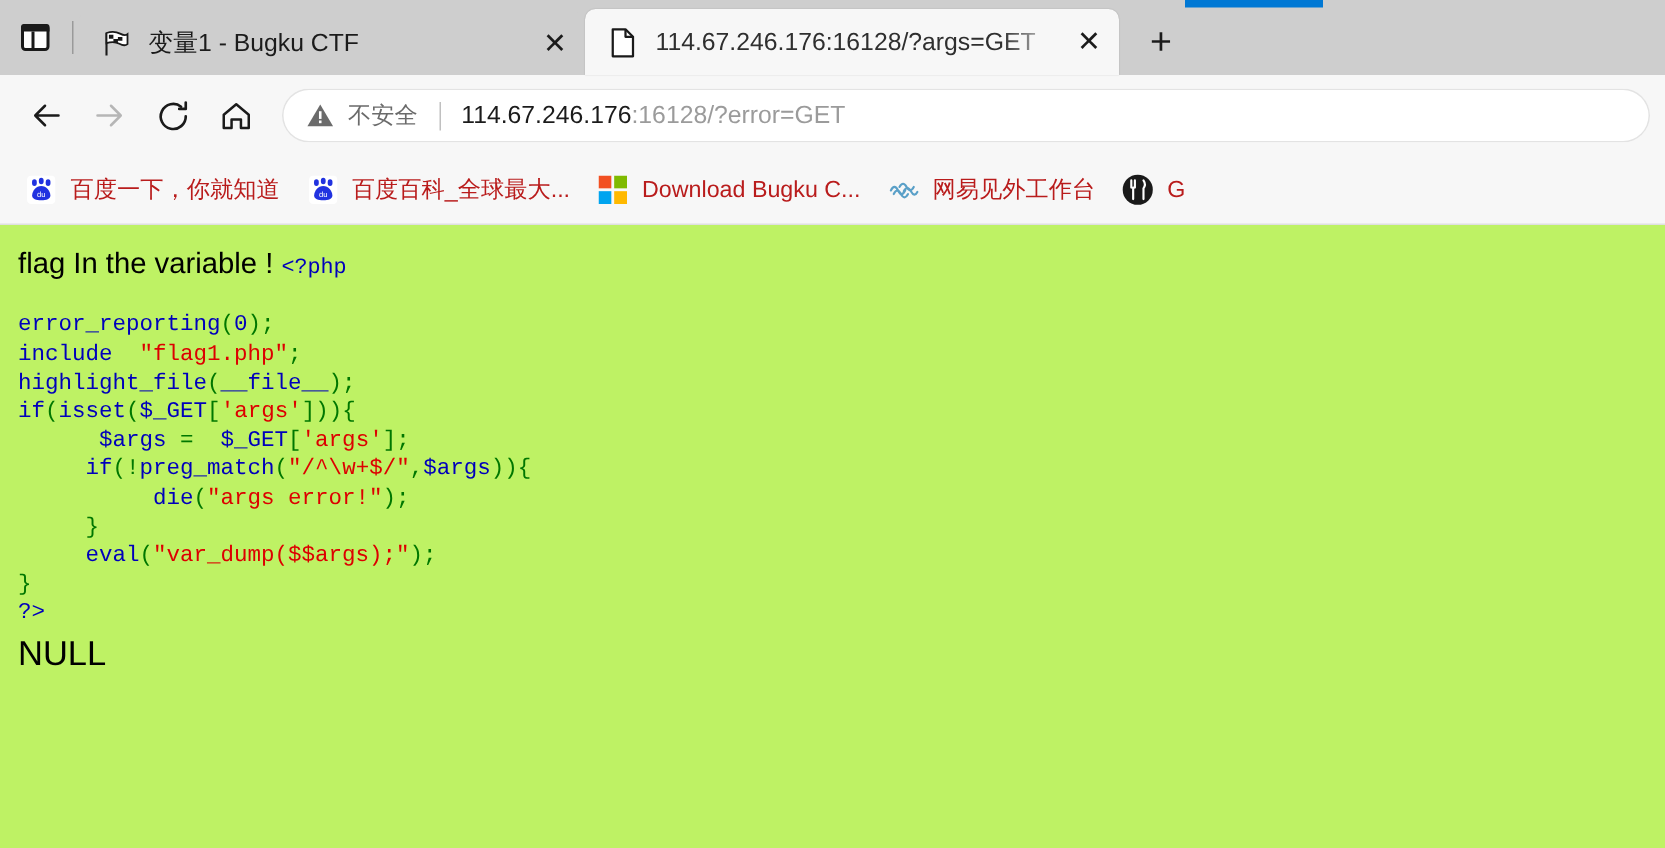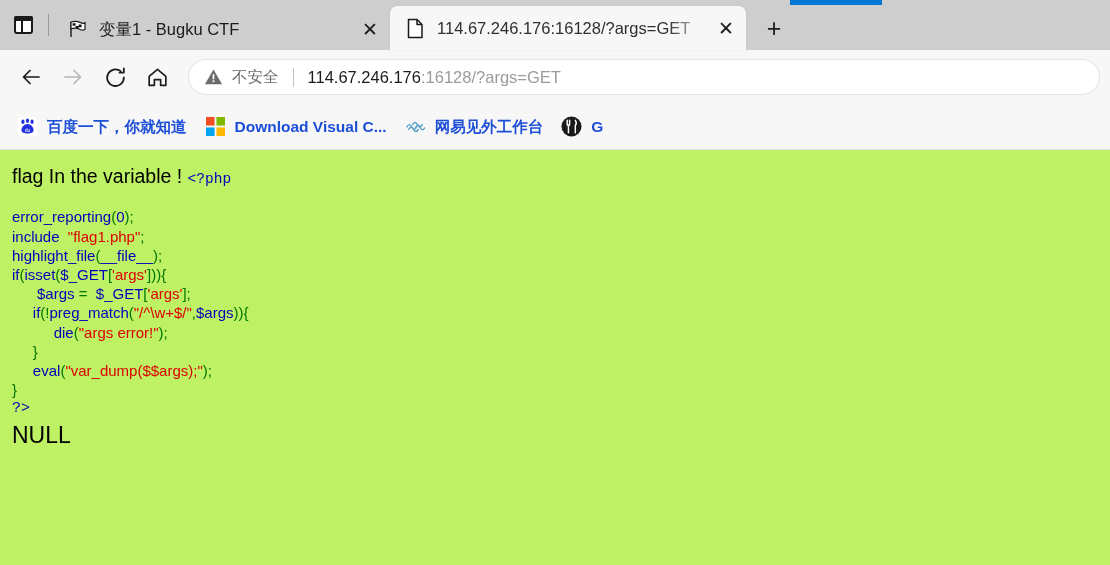--- a/index.html
+++ b/index.html
@@ -184,26 +184,25 @@
     max-width: 215px;
   }
   .bm-icon {
     width: 21px; height: 21px;
     flex: none;
     display: flex; align-items: center; justify-content: center;
     margin-right: 9px;
   }
   .bm-label {
     font-size: 15.5px;
-    color: #1d4ed8;
+    color: #b91c1c;
     white-space: nowrap;
     overflow: hidden;
     text-overflow: ellipsis;
     line-height: 21px;
-    font-weight: bold;
   }
 
   
   .page {
     background: #bef264;
     padding: 0;
     height: 415px;
     position: relative;
   }
   .page-head {
@@ -212,21 +211,21 @@
     padding: 14px 0 0 12px;
     line-height: 1.3;
   }
   .php-open {
     font-family: "Liberation Mono", "DejaVu Sans Mono", monospace;
     font-size: 14.5px;
     color: #0000bb;
     vertical-align: baseline;
   }
   .code {
-    font-family: Liberation Sans, sans-serif;
+    font-family: Liberation Mono, monospace;
     font-size: 15px;
     line-height: 19.2px;
     white-space: pre;
     padding: 18px 11px 0 12px;
     color: #0000bb;
   }
   .kw  { color: #007700; }
   .str { color: #dd0000; }
   .fn  { color: #0000bb; }
   .php-close {
@@ -306,52 +305,65 @@
   <div class="omnibox">
     <span class="sec-icon">
       <svg width="19" height="18" viewBox="0 0 20 18">
         <path d="M10 1.2 L19 16.6 H1 Z" fill="#6b6b6b"></path>
         <rect x="9.1" y="6" width="1.8" height="5.4" fill="#fff"></rect>
         <rect x="9.1" y="12.5" width="1.8" height="1.9" fill="#fff"></rect>
       </svg>
     </span>
     <span class="sec-label">不安全</span>
     <span class="omni-sep"></span>
-    <span class="omni-url"><span class="host">114.67.246.176</span><span class="rest">:16128/?args=GET</span></span>
+    <span class="omni-url"><span class="host">114.67.246.176</span><span class="rest">:16128/?error=GET</span></span>
   </div>
 </div>
 
 <div class="bookmarks">
 
   <div class="bm">
     <span class="bm-icon">
       <svg width="19" height="19" viewBox="0 0 20 20">
         <rect x="0" y="0" width="20" height="20" rx="3" fill="#fff"></rect>
         <ellipse cx="5.2" cy="5" rx="1.7" ry="2.3" fill="#2132e0"></ellipse>
         <ellipse cx="10" cy="3.9" rx="1.7" ry="2.3" fill="#2132e0"></ellipse>
         <ellipse cx="14.8" cy="5" rx="1.7" ry="2.3" fill="#2132e0"></ellipse>
         <path d="M10 7.4 C13.6 7.4 16.4 11 16.4 14 C16.4 16.5 13.6 17.4 10 17.4 C6.4 17.4 3.6 16.5 3.6 14 C3.6 11 6.4 7.4 10 7.4 Z" fill="#2132e0"></path>
         <text x="10" y="15.4" font-size="5.4" fill="#fff" text-anchor="middle" font-family="Liberation Sans, sans-serif">du</text>
       </svg>
     </span>
     <span class="bm-label">百度一下，你就知道</span>
   </div>
 
+  <div class="bm">
+    <span class="bm-icon">
+      <svg width="19" height="19" viewBox="0 0 20 20">
+        <rect x="0" y="0" width="20" height="20" rx="3" fill="#fff"></rect>
+        <ellipse cx="5.2" cy="5" rx="1.7" ry="2.3" fill="#2132e0"></ellipse>
+        <ellipse cx="10" cy="3.9" rx="1.7" ry="2.3" fill="#2132e0"></ellipse>
+        <ellipse cx="14.8" cy="5" rx="1.7" ry="2.3" fill="#2132e0"></ellipse>
+        <path d="M10 7.4 C13.6 7.4 16.4 11 16.4 14 C16.4 16.5 13.6 17.4 10 17.4 C6.4 17.4 3.6 16.5 3.6 14 C3.6 11 6.4 7.4 10 7.4 Z" fill="#2132e0"></path>
+        <text x="10" y="15.4" font-size="5.4" fill="#fff" text-anchor="middle" font-family="Liberation Sans, sans-serif">du</text>
+      </svg>
+    </span>
+    <span class="bm-label">百度百科_全球最大...</span>
+  </div>
 
 
   <div class="bm">
     <span class="bm-icon">
       <svg width="19" height="19" viewBox="0 0 20 20">
         <rect x="0" y="0" width="9" height="9" fill="#f25022"></rect>
         <rect x="11" y="0" width="9" height="9" fill="#7fba00"></rect>
         <rect x="0" y="11" width="9" height="9" fill="#00a4ef"></rect>
         <rect x="11" y="11" width="9" height="9" fill="#ffb900"></rect>
       </svg>
     </span>
-    <span class="bm-label">Download Visual C...</span>
+    <span class="bm-label">Download Bugku C...</span>
   </div>
 
   <div class="bm">
     <span class="bm-icon">
       <svg width="21" height="18" viewBox="0 0 22 18">
         <g stroke="#5aa0c8" stroke-width="1.5" fill="none" stroke-linecap="round">
           <path d="M2 9 Q4.5 4 7 9 Q9.5 14 12 9"></path>
           <path d="M4 11.5 Q6.5 6.5 9 11.5 Q11.5 16 14 11.5"></path>
           <path d="M8 6.5 Q10.5 2 13 6.5 Q15.5 11 18 6.5"></path>
           <path d="M11 9.5 Q13.5 5 16 9.5 Q18.5 14 20.5 10"></path>

